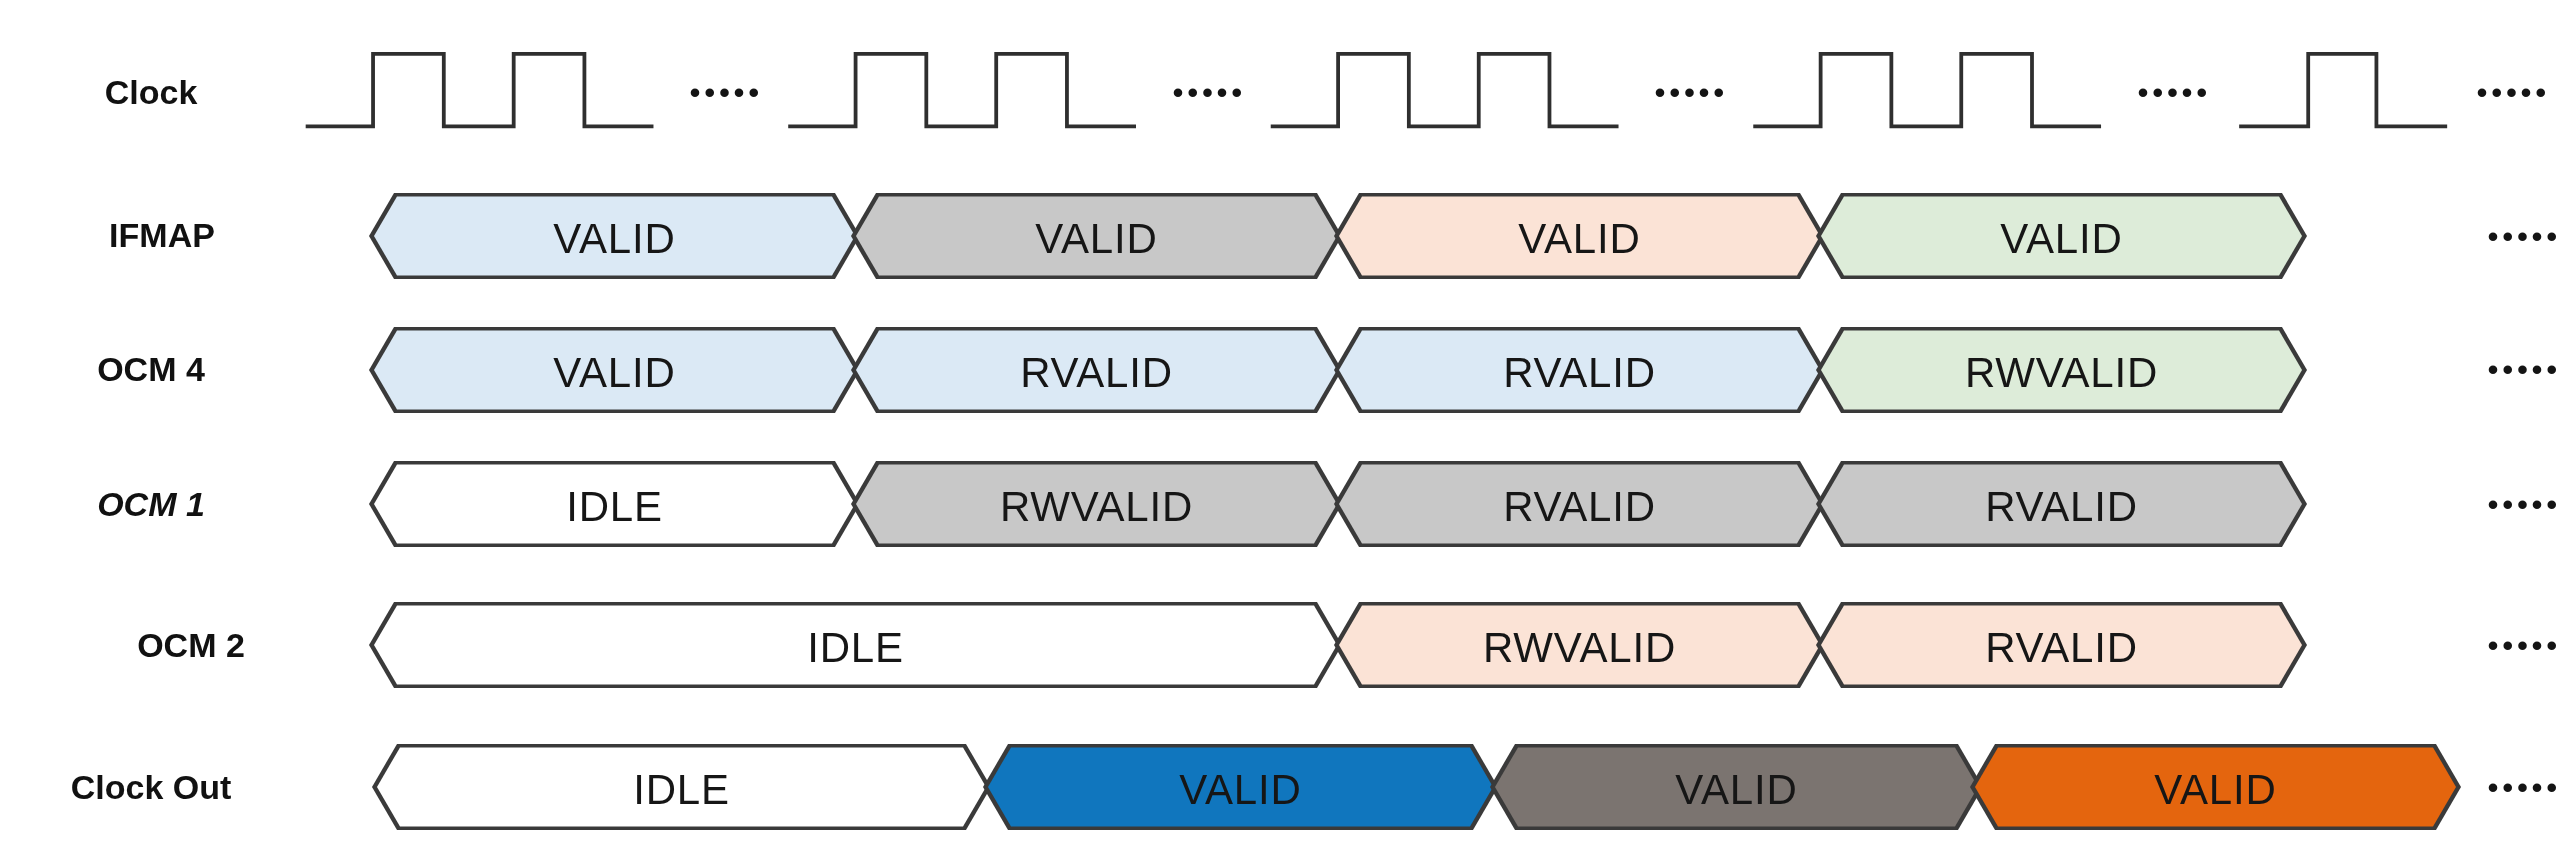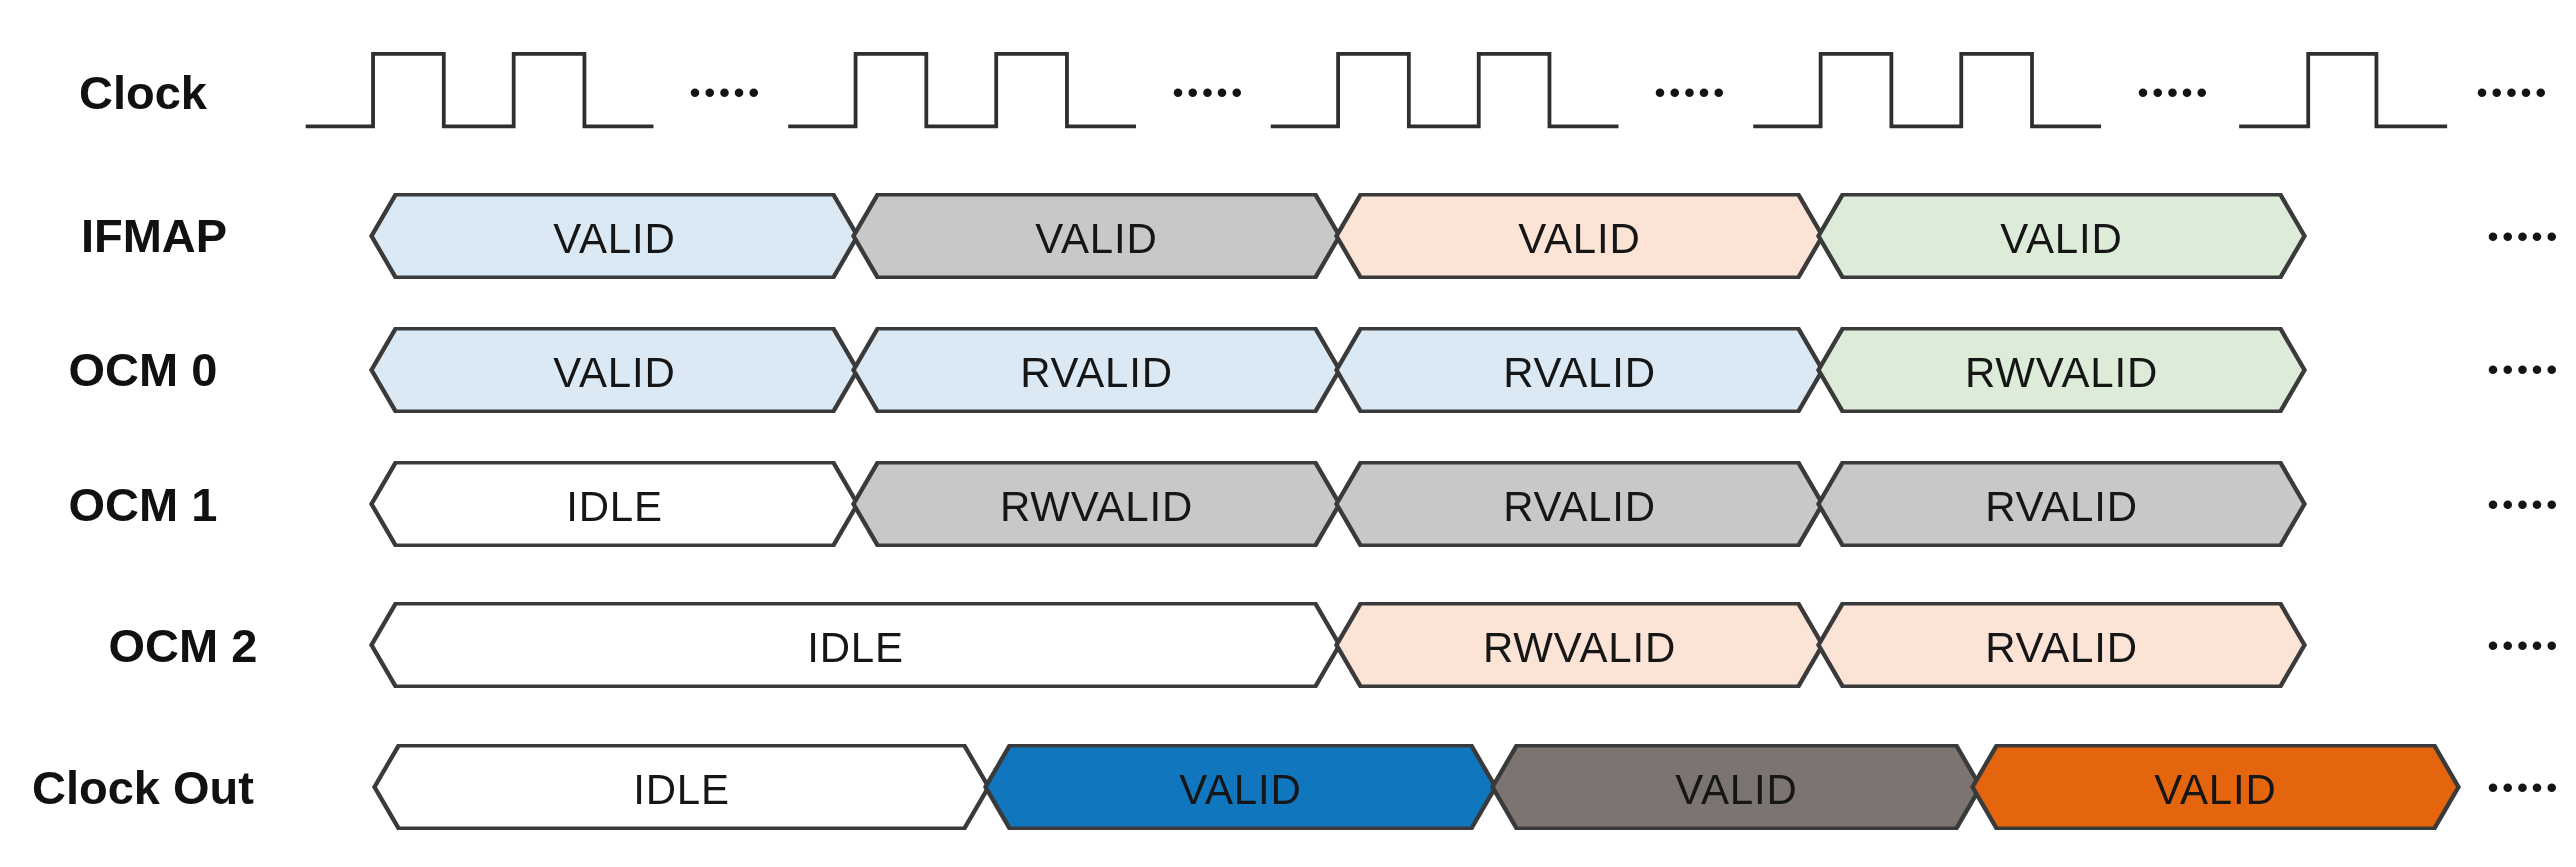--- a/index.html
+++ b/index.html
@@ -2,22 +2,22 @@
 <html style="font-size:13.5px"><head>
 <meta charset="utf-8">
 <style>
   html,body{margin:0;padding:0;background:#ffffff;}
   body{
     width:2576px;height:867px;position:relative;overflow:hidden;
     font-family:"Liberation Sans", sans-serif;color:#161616;
     -webkit-font-smoothing:antialiased;
   }
   .row-label{
-    position:absolute;left:4px;width:278px;height:59px;line-height:59px;
-    text-align:center;font-size:47px;font-weight:bold;color:#111;
+    position:absolute;left:12px;width:278px;height:59px;line-height:59px;
+    text-align:center;font-size:34px;font-weight:bold;color:#111;
     white-space:nowrap;
   }
   .clock-svg{position:absolute;left:0;top:0;}
   .seg{position:absolute;height:86px;}
   .seg .hexb{
     position:absolute;inset:0;background:#3a3a3a;
     clip-path:polygon(0 50%,25px 0,calc(100% - 25px) 0,100% 50%,calc(100% - 25px) 100%,25px 100%);
   }
   .seg .hexf{
     position:absolute;top:3.4px;bottom:3.4px;left:5px;right:5px;
@@ -69,21 +69,21 @@
     <div class="hexf"></div>
   <div class="lbl">VALID</div>
 </div>
 <div class="seg" style="left: 1816px; top: 193px; width: 491px; --fill: #ddecd9;">
   <div class="hexb"></div>
     <div class="hexf"></div>
   <div class="lbl">VALID</div>
 </div>
 <div class="dots" style="left:2478px;top:211px;">•••••</div>
 
-<div class="row-label" style="top:340px;">OCM 0</div>
+<div class="row-label" style="top:340px;">OCM 4</div>
 
 <div class="seg" style="left: 369px; top: 327px; width: 491px; --fill: #dbe9f5;">
   <div class="hexb"></div>
     <div class="hexf"></div>
   <div class="lbl">VALID</div>
 </div>
 <div class="seg" style="left: 851px; top: 327px; width: 491px; --fill: #dbe9f5;">
   <div class="hexb"></div>
     <div class="hexf"></div>
   <div class="lbl">RVALID</div>
@@ -93,21 +93,21 @@
     <div class="hexf"></div>
   <div class="lbl">RVALID</div>
 </div>
 <div class="seg" style="left: 1816px; top: 327px; width: 491px; --fill: #ddecd9;">
   <div class="hexb"></div>
     <div class="hexf"></div>
   <div class="lbl">RWVALID</div>
 </div>
 <div class="dots" style="left:2478px;top:344px;">•••••</div>
 
-<div class="row-label" style="top:475px;">OCM 1</div>
+<div class="row-label" style="top:475px;font-style:italic;">OCM 1</div>
 
 <div class="seg" style="left: 369px; top: 461px; width: 491px; --fill: #ffffff;">
   <div class="hexb"></div>
     <div class="hexf"></div>
   <div class="lbl">IDLE</div>
 </div>
 <div class="seg" style="left: 851px; top: 461px; width: 491px; --fill: #c8c8c8;">
   <div class="hexb"></div>
     <div class="hexf"></div>
   <div class="lbl">RWVALID</div>

